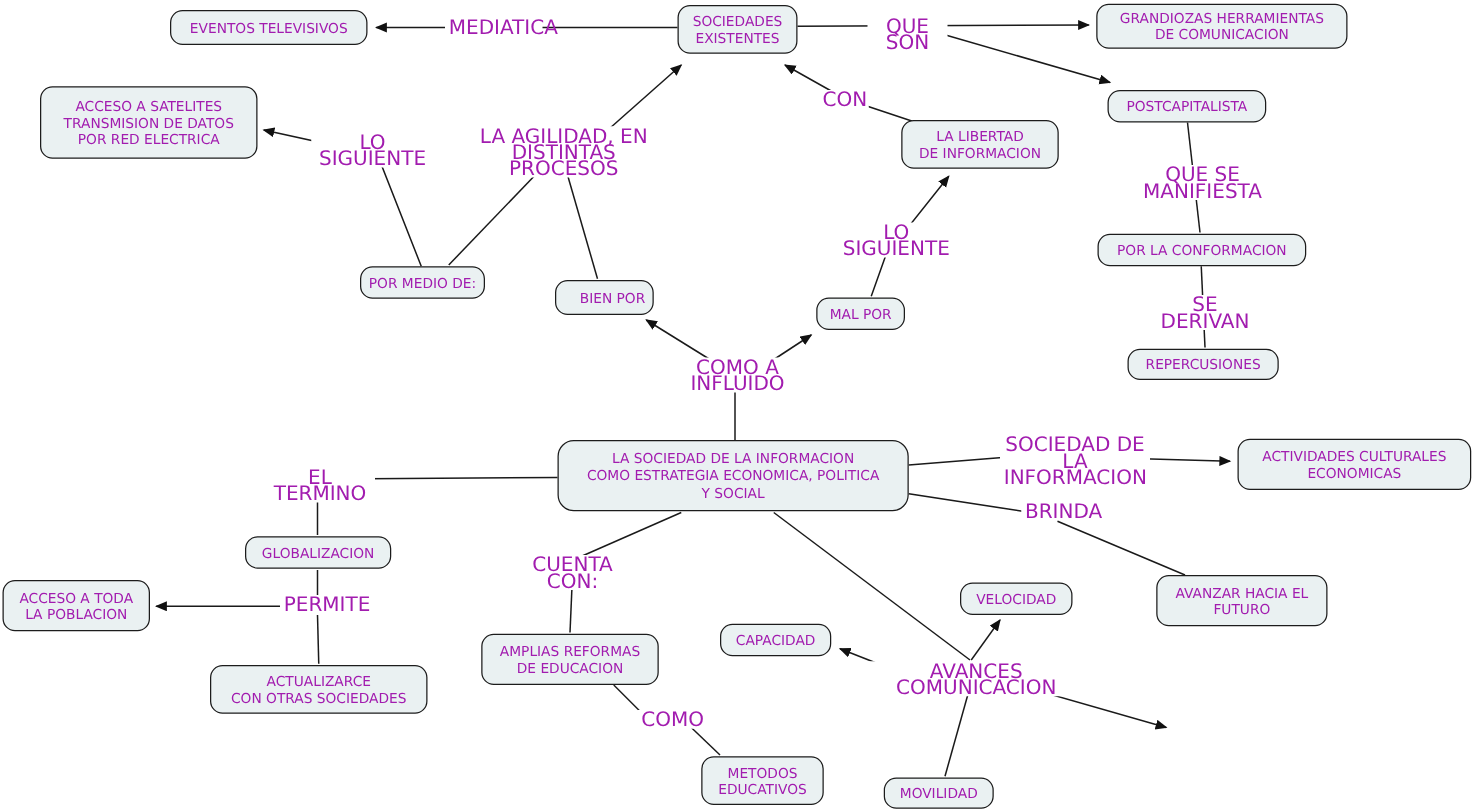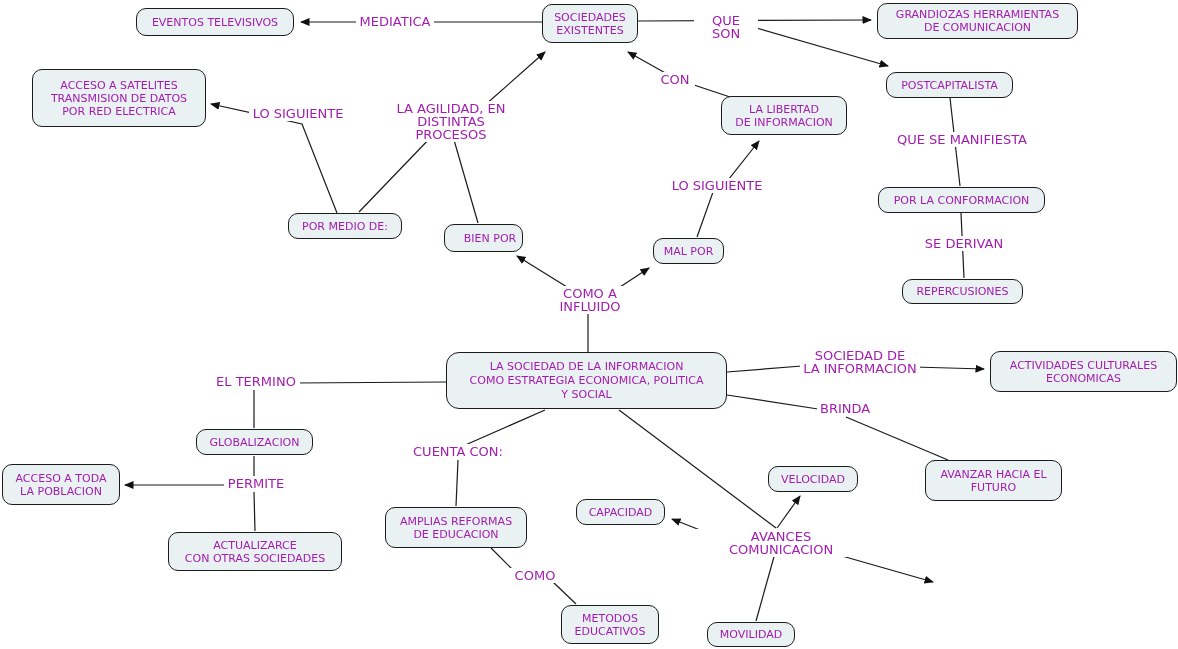--- a/index.html
+++ b/index.html
@@ -23,21 +23,21 @@
     text-align:center;
     font-size:11px;line-height:13px;
     white-space:pre-line;
     padding:1px 4px;
     cursor:default;
   }
   .node.big{border-radius:13px;line-height:14px;}
   .link-label{
     position:absolute;z-index:3;
     background:#ffffff;
-    font-size:13px;line-height:13px;
+    font-size:16px;line-height:13px;
     text-align:center;
     white-space:pre-line;
     padding:1px 3px;
   }
 </style>
 </head>
 <body>
 
 <div class="canvas">
 
@@ -91,21 +91,21 @@
   <div class="node" style="left:877px;top:3px;width:201px;height:36px;">GRANDIOZAS HERRAMIENTAS
 DE COMUNICACION</div>
   <div class="node" style="left:886px;top:72px;width:127px;height:26px;">POSTCAPITALISTA</div>
   <div class="node" style="left:32px;top:69px;width:174px;height:58px;">ACCESO A SATELITES
 TRANSMISION DE DATOS
 POR RED ELECTRICA</div>
   <div class="node" style="left:721px;top:96px;width:126px;height:39px;">LA LIBERTAD
 DE INFORMACION</div>
   <div class="node" style="left:878px;top:187px;width:167px;height:26px;">POR LA CONFORMACION</div>
   <div class="node" style="left:902px;top:279px;width:121px;height:25px;">REPERCUSIONES</div>
-  <div class="node" style="left:288px;top:213px;width:114px;height:26px;">POR MEDIO DE:</div>
+  <div class="node" style="left:288px;top:213px;width:100px;height:26px;">POR MEDIO DE:</div>
   <div class="node" style="left:444px;top:224px;width:79px;height:28px;padding-left:17px;">BIEN POR</div>
   <div class="node" style="left:653px;top:238px;width:71px;height:26px;">MAL POR</div>
   <div class="node big" style="left:446px;top:352px;width:281px;height:57px;">LA SOCIEDAD DE LA INFORMACION
 COMO ESTRATEGIA ECONOMICA, POLITICA
 Y SOCIAL</div>
   <div class="node" style="left:990px;top:351px;width:187px;height:41px;">ACTIVIDADES CULTURALES
 ECONOMICAS</div>
   <div class="node" style="left:196px;top:429px;width:117px;height:26px;">GLOBALIZACION</div>
   <div class="node" style="left:2px;top:464px;width:118px;height:41px;">ACCESO A TODA
 LA POBLACION</div>

